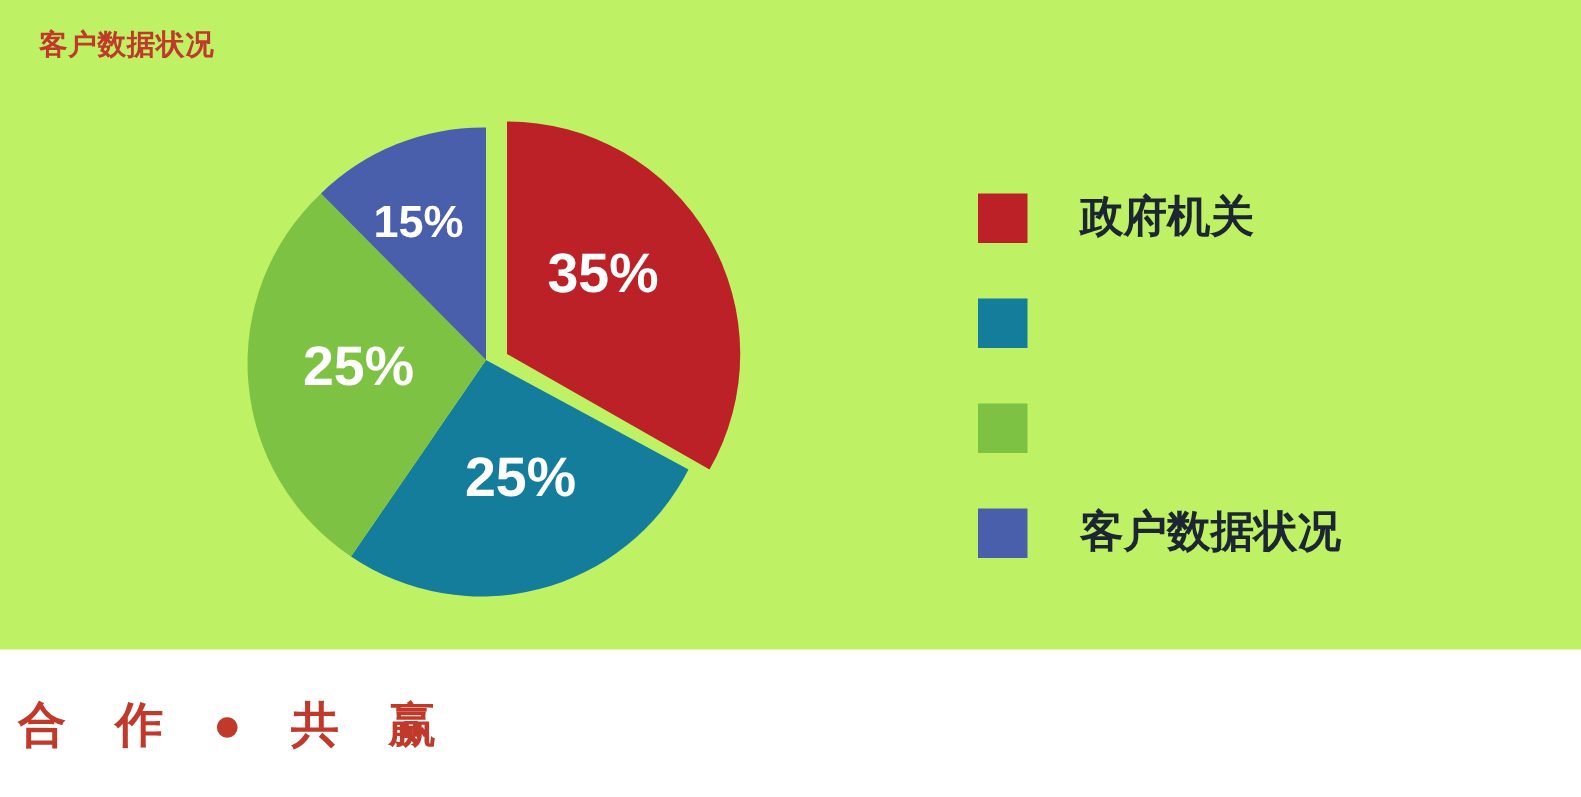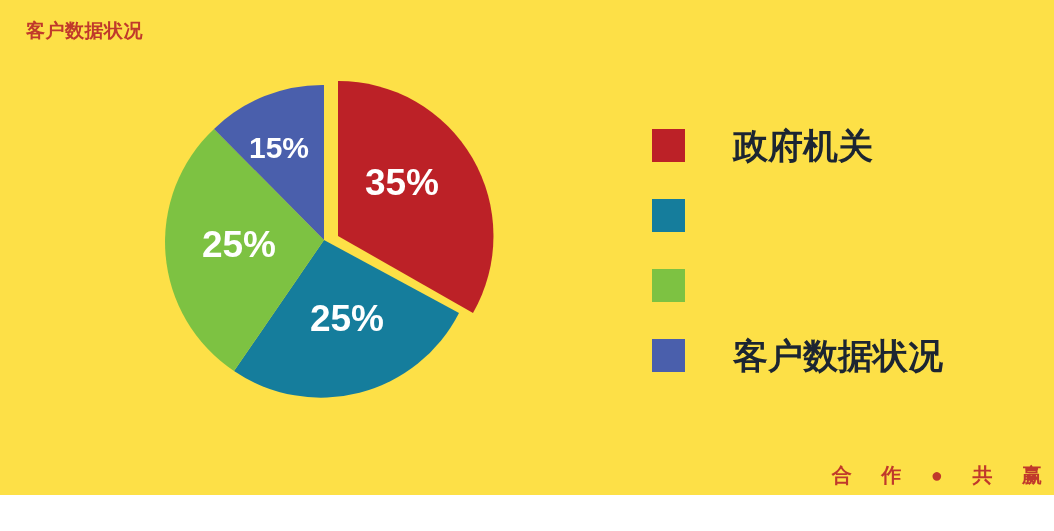--- a/index.html
+++ b/index.html
@@ -12,22 +12,22 @@
     background: #ffffff;
     font-family: "Liberation Sans", "DejaVu Sans", sans-serif;
     overflow: hidden;
     position: relative;
   }
   #slide {
     position: absolute;
     left: 0;
     top: 0;
     width: 1054px;
-    height: 495px;
-    background: #fde047;
+    height: 433px;
+    background: #bef264;
   }
 
   
   #chart-title {
     position: absolute;
     left: 26px;
     top: 20px;
     font-size: 19px;
     font-weight: bold;
     color: #c0392b;
@@ -68,36 +68,36 @@
     display: flex;
     align-items: center;
     height: 70px;
   }
   .legend-swatch {
     width: 33px;
     height: 33px;
     flex: 0 0 33px;
   }
   .legend-label {
-    margin-left: 48px;
-    font-size: 35px;
+    margin-left: 35px;
+    font-size: 29px;
     font-weight: bold;
     color: #1c2532;
     line-height: 1;
     white-space: nowrap;
   }
 
   
   #footer-slogan {
     position: absolute;
     left: 0;
     right: 0;
     top: 462px;
-    text-align: right;
-    font-size: 20px;
+    text-align: left;
+    font-size: 32px;
     font-weight: bold;
     color: #c0392b;
     letter-spacing: 12px;
     text-indent: 12px;
     white-space: nowrap;
   }
 </style>
 </head>
 <body>
 

